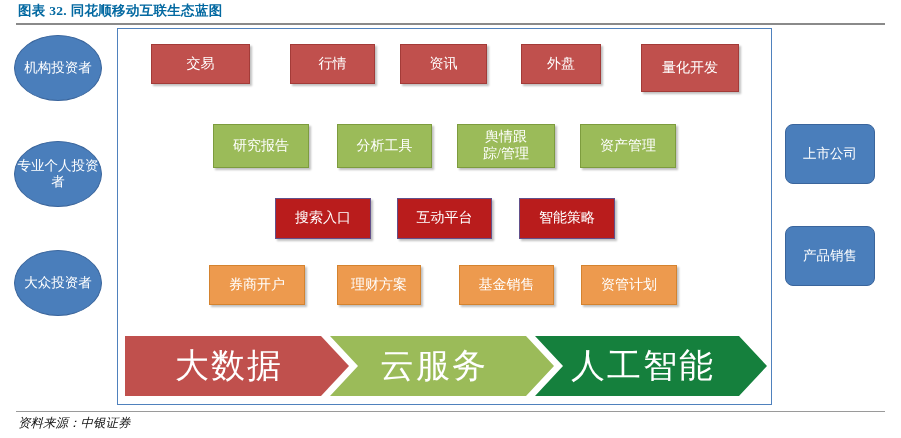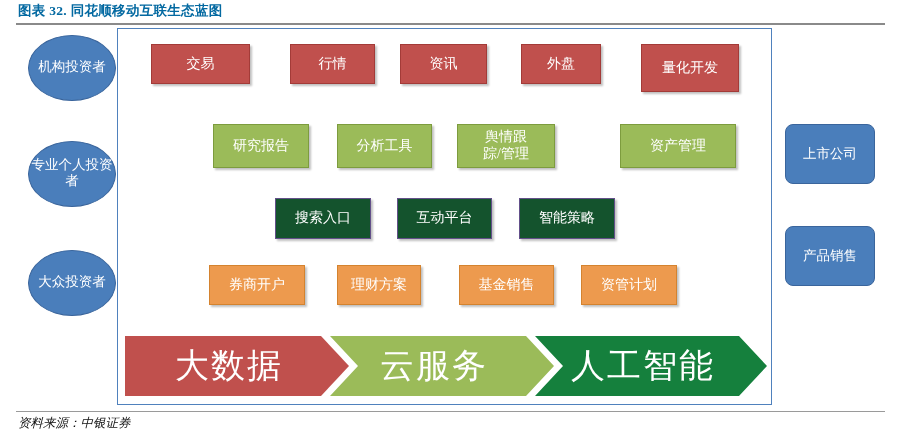--- a/index.html
+++ b/index.html
@@ -88,21 +88,21 @@
     background: #c0504d;
     border: 1px solid #a33b38;
     box-shadow: 1.5px 1.5px 2px rgba(0,0,0,0.25);
   }
   .node.green {
     background: #9bbb59;
     border: 1px solid #7d9c3e;
     box-shadow: 1.5px 1.5px 2px rgba(0,0,0,0.25);
   }
   .node.purple {
-    background: #14532d;
+    background: #b91c1c;
     border: 1px solid #63508a;
     box-shadow: 1.5px 1.5px 2px rgba(0,0,0,0.25);
   }
   .node.orange {
     background: #ed9a4e;
     border: 1px solid #d4832f;
     box-shadow: 1.5px 1.5px 2px rgba(0,0,0,0.25);
   }
 
   
@@ -112,22 +112,21 @@
     align-items: center;
     justify-content: center;
     text-align: center;
     border-radius: 50%;
     background: #4a7ebb;
     border: 1px solid #3a659c;
     color: #ffffff;
     font-size: 13.5px;
     line-height: 1.2;
     box-sizing: border-box;
-    font-family: Liberation Mono, monospace;
-    margin-left: 14px;
+    font-family: Liberation Sans, sans-serif;
   }
 
   
   .rbox {
     position: absolute;
     display: flex;
     align-items: center;
     justify-content: center;
     text-align: center;
     border-radius: 8px;
@@ -220,21 +219,21 @@
 
   <div class="node green" style="left:213px; top:124px; width:96px; height:44px;">
     <span>研究报告</span>
   </div>
   <div class="node green" style="left:337px; top:124px; width:95px; height:44px;">
     <span>分析工具</span>
   </div>
   <div class="node green" style="left:457px; top:124px; width:98px; height:44px;">
     <span style="padding:0 20px;">舆情跟踪/管理</span>
   </div>
-  <div class="node green" style="left:580px; top:124px; width:116px; height:44px;margin-left:40px;">
+  <div class="node green" style="left:580px; top:124px; width:96px; height:44px;">
     <span>资产管理</span>
   </div>
 
   <div class="node purple" style="left:275px; top:198px; width:96px; height:41px;">
     <span>搜索入口</span>
   </div>
   <div class="node purple" style="left:397px; top:198px; width:95px; height:41px;">
     <span>互动平台</span>
   </div>
   <div class="node purple" style="left:519px; top:198px; width:96px; height:41px;">

